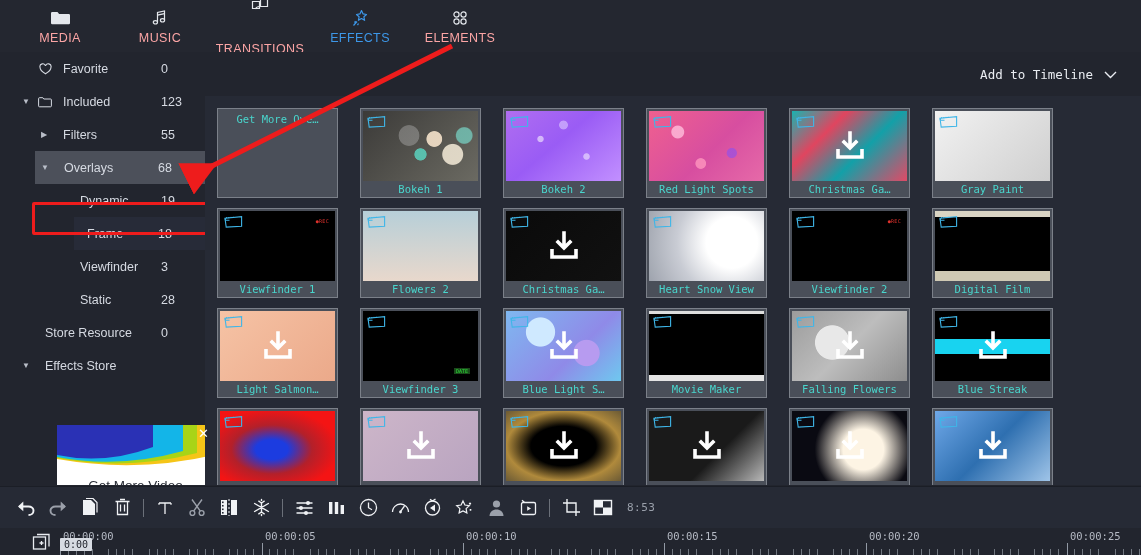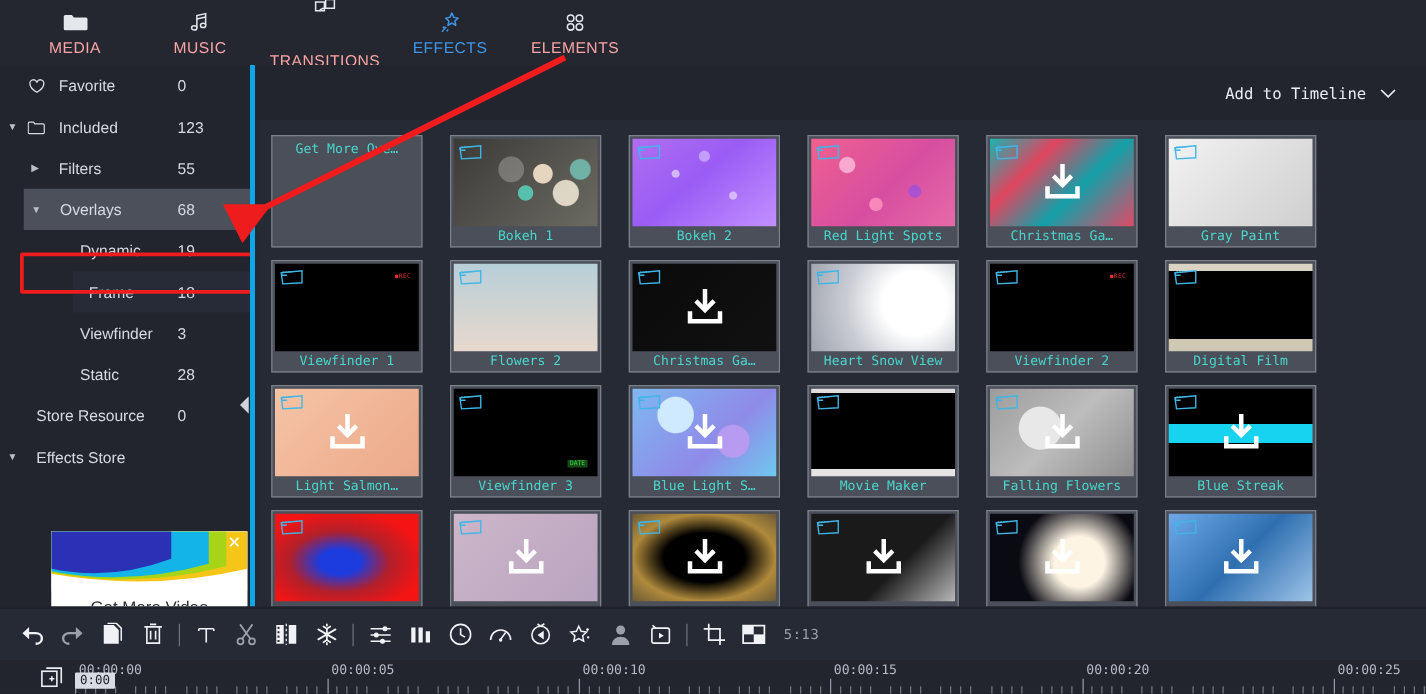--- a/index.html
+++ b/index.html
@@ -28,23 +28,23 @@
   .toptab.active .tlabel { color: #3d97e8; }
   .tb-media  { margin-left: 10px; }
   .tb-music  { margin-left: 0px; }
   .tb-text   { margin-left: 0px; }
   .tb-trans  { margin-left: 0px; gap: 27px; }
   .tb-effects{ margin-left: 0px; }
   .tb-elem   { margin-left: 0px; }
 
   
   .sidebar {
-    position: absolute; left: 0; top: 52px; width: 204px; height: 433px;
+    position: absolute; left: 16px; top: 52px; width: 204px; height: 433px;
     background: #22252e;
-    border-right: 4px solid #0ea5e9;
+    border-right: 1px solid #0ea5e9;
     overflow: hidden;
   }
   .side-row {
     position: relative;
     height: 33px; display: flex; align-items: center;
     color: #d6dae2; font-size: 12.5px; cursor: pointer;
   }
   .side-row .caret {
     width: 20px; text-align: center; font-size: 8px; color: #b9bec8; flex: 0 0 20px;
   }
@@ -1000,21 +1000,21 @@
           </g>
         </svg>
     </div>
     <div class="tool">
       <svg width="20" height="17" viewBox="0 0 20 17">
           <rect x="1.5" y="1.5" width="17" height="14" fill="none" stroke="#f0f2f5" stroke-width="1.4"></rect>
           <rect x="1.5" y="1.5" width="8.5" height="7" fill="#f0f2f5"></rect>
           <rect x="10" y="8.5" width="8.5" height="7" fill="#f0f2f5"></rect>
         </svg>
     </div>
-    <span class="ratio">5:13</span>
+    <span class="ratio">8:53</span>
   </div>
 
   <div class="timeline">
     <div class="tl-add">
       <svg width="20" height="20" viewBox="0 0 20 20">
           <g fill="none" stroke="#e9ecf1" stroke-width="1.3">
             <rect x="1.5" y="5" width="12" height="12"></rect>
             <path d="M5 2.5h12v12"></path>
             <path d="M7.5 11h4M9.5 9v4"></path>
           </g>

